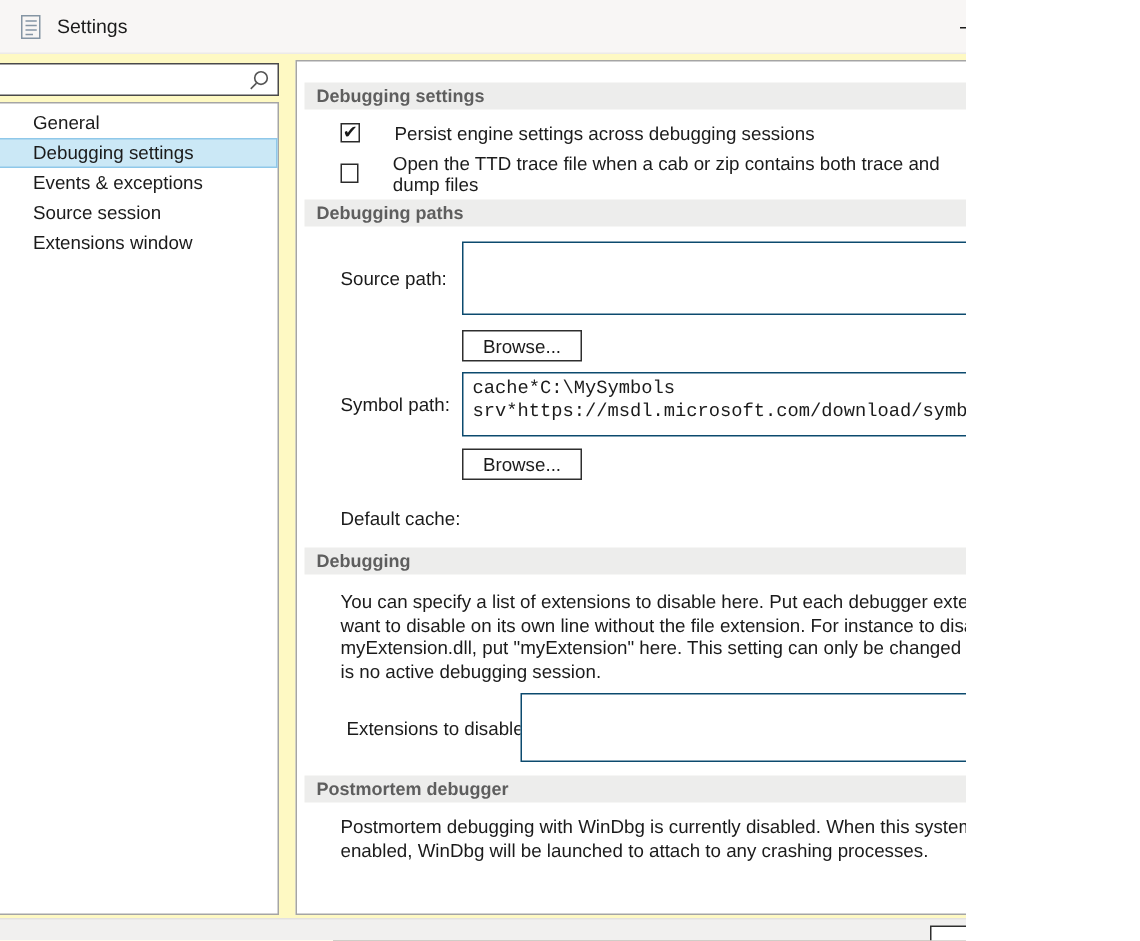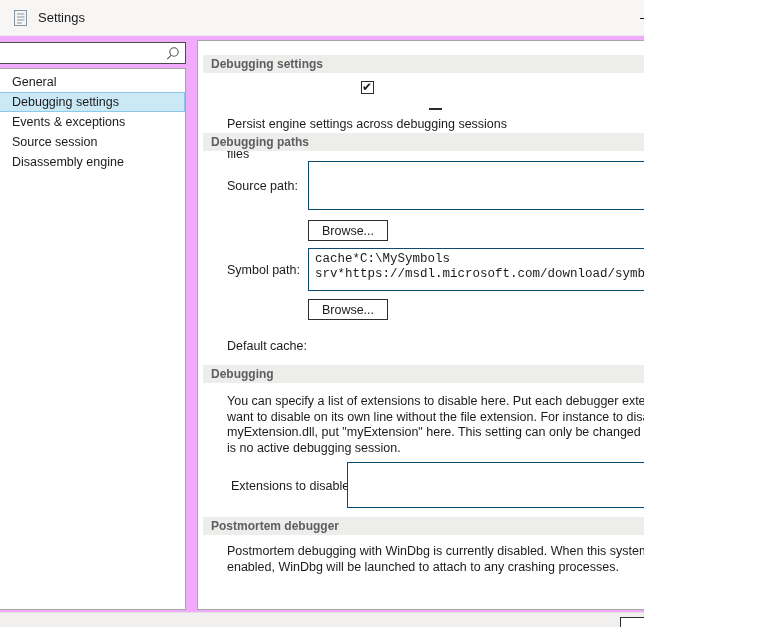--- a/index.html
+++ b/index.html
@@ -1,18 +1,18 @@
 <!DOCTYPE html>
 <html><head>
 <meta charset="utf-8">
 <style>
   * { margin:0; padding:0; box-sizing:border-box; }
   html,body { width:760px; height:627px; }
   body { font-family:"Liberation Sans", sans-serif; background:#fff; }
-  .window { position:relative; width:644px; height:627px; overflow:hidden; background:#f0abfc; }
+  .window { position:relative; width:644px; height:627px; overflow:hidden; background:#fef9c3; }
 
   
   .titlebar { position:absolute; left:0; top:0; width:760px; height:36px;
               background:#f8f6f5; border-bottom:1px solid #eceae8;
               display:flex; align-items:center; }
   .titlebar .app-icon { margin-left:13px; display:flex; }
   .titlebar .title { margin-left:10px; font-size:13px; color:#1b1b1b; }
   .win-controls { position:absolute; right:0; top:0; height:36px; display:flex; }
   .win-btn { width:46px; height:36px; background:transparent; border:none;
              display:flex; align-items:center; justify-content:center; cursor:default; }
@@ -21,30 +21,30 @@
   .searchbox { position:absolute; left:0; top:42px; width:186px; height:22px;
                background:#fff; border:1px solid #4a4a4a; border-left:none;
                display:flex; align-items:center; }
   .searchbox input { flex:1; border:none; outline:none; height:18px; font-size:12px;
                      font-family:"Liberation Sans",sans-serif; padding-left:6px; background:transparent; }
   .searchbox .mag { margin-right:5px; display:flex; }
 
   .nav-list { position:absolute; left:0; top:68px; width:186px; height:542px;
               background:#fff; border:1px solid #a5a5a5; border-left:none; padding-top:3px; }
   .nav-item { height:20px; line-height:19px; font-size:12.5px; color:#1b1b1b;
-              padding-left:12px; border:1px solid transparent; border-left:none; cursor:default; }
+              padding-left:22px; border:1px solid transparent; border-left:none; cursor:default; }
   .nav-item.selected { background:#cbe8f6; border-color:#8fc8e9; }
 
   
   .content-panel { position:absolute; left:197px; top:40px; width:543px; height:570px;
                    background:#fff; border:1px solid #a5a5a5; }
   .sec-header { position:absolute; left:203px; width:534px; height:18px; background:#ededec;
                 color:#5e5e5e; font-size:12px; font-weight:bold; line-height:18px; padding-left:8px; }
 
-  .cb-row { position:absolute; left:227px; display:flex; align-items:center; gap:23px; height:15px;flex-direction:column; }
+  .cb-row { position:absolute; left:227px; display:flex; align-items:center; gap:23px; height:15px; }
   .checkbox { width:13px; height:13px; background:#fff; border:1px solid #2b2b2b;
               display:inline-flex; align-items:center; justify-content:center;
               font-size:12px; color:#1a1a1a; line-height:1; }
   .checkbox.checked::after { content:"\2714"; margin-top:-1px; }
   .cb-label { font-size:12.5px; color:#1b1b1b; }
 
   .field-label { position:absolute; font-size:12.5px; color:#1b1b1b; }
   .box { position:absolute; border:1px solid #0c4a6e; background:#fff;
          font-family:Liberation Mono, monospace; font-size:12.5px; color:#1b1b1b; }
   textarea.box { resize:none; overflow:hidden; padding:3px 6px; line-height:15px; outline:none; }
@@ -123,21 +123,21 @@
         <line x1="6" y1="9.4" x2="2.2" y2="13.2" stroke="#555" stroke-width="1.1"></line>
       </svg>
     </span>
   </div>
 
   <div class="nav-list">
     <div class="nav-item">General</div>
     <div class="nav-item selected">Debugging settings</div>
     <div class="nav-item">Events &amp; exceptions</div>
     <div class="nav-item">Source session</div>
-    <div class="nav-item">Disassembly engine</div>
+    <div class="nav-item">Extensions window</div>
   </div>
 
   <div class="content-panel"></div>
 
   <div class="sec-header" style="top:55px;">Debugging settings</div>
 
   <div class="cb-row" style="top:81px;">
     <span class="checkbox checked"></span>
     <span class="cb-label">Persist engine settings across debugging sessions</span>
   </div>

